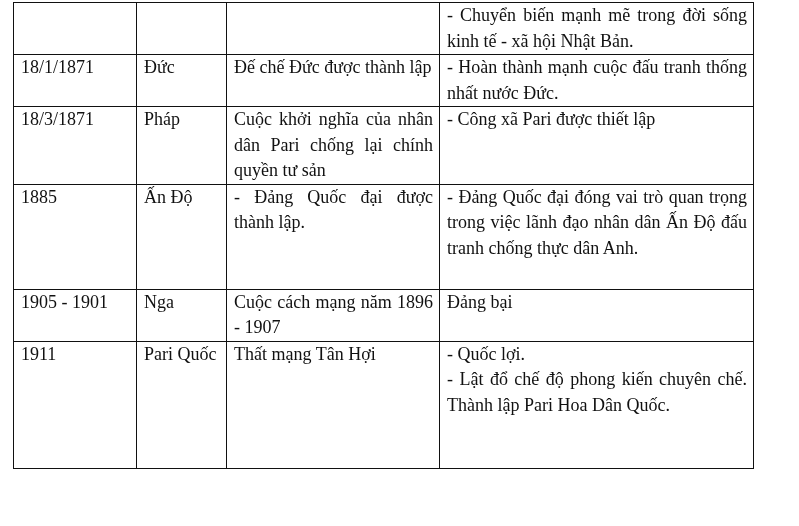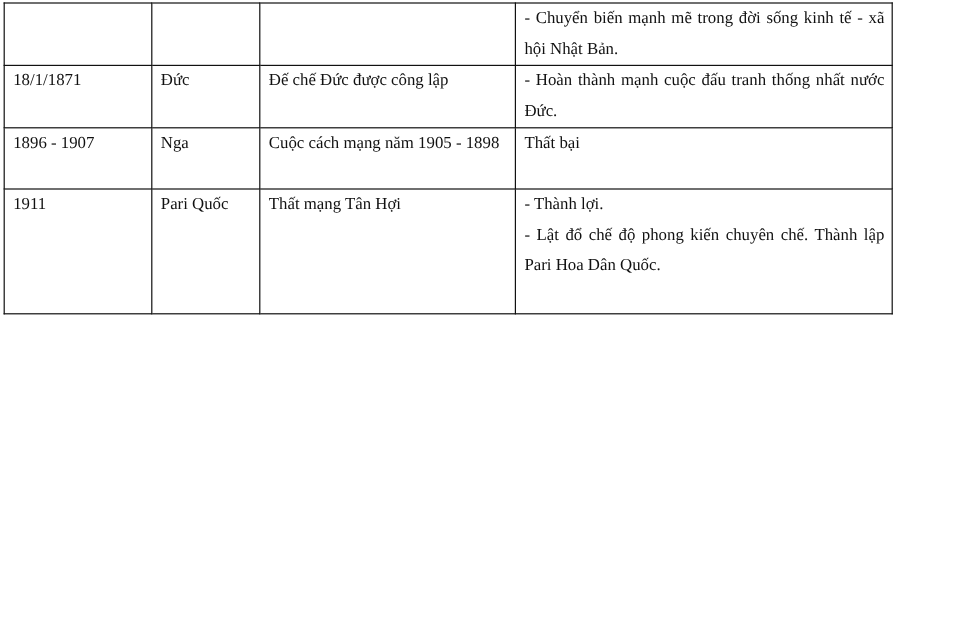--- a/index.html
+++ b/index.html
@@ -8,26 +8,26 @@
       background: #ffffff;
     }
     body {
       width: 799px;
       height: 526px;
       overflow: hidden;
       position: relative;
     }
     .doc-table {
       position: absolute;
-      left: 3px;
+      left: 13px;
       top: 2px;
       border-collapse: collapse;
       table-layout: fixed;
       font-family: "Liberation Serif", "DejaVu Serif", serif;
-      font-size: 14px;
+      font-size: 18px;
       line-height: 25.5px;
       color: #111111;
     }
     .doc-table td {
       border: 1.5px solid #111111;
       vertical-align: top;
       padding: 0 6px 0 7px;
       overflow: hidden;
     }
     .col-date { width: 123px; }
@@ -52,37 +52,53 @@
       <td></td>
       <td></td>
       <td class="justify"></td>
       <td class="justify">
         <span class="line">- Chuyển biến mạnh mẽ trong đời sống kinh tế - xã hội Nhật Bản.</span>
       </td>
     </tr>
     <tr style="height:41px">
       <td>18/1/1871</td>
       <td>Đức</td>
-      <td class="justify">Đế chế Đức được công lập</td>
+      <td class="justify">Đế chế Đức được thành lập</td>
       <td class="justify">
         <span class="line">- Hoàn thành mạnh cuộc đấu tranh thống nhất nước Đức.</span>
       </td>
     </tr>
-    <tr style="height:51px">
-      <td>1896 - 1907</td>
-      <td>Nga</td>
-      <td class="justify">Cuộc cách mạng năm 1905 - 1898</td>
+    <tr style="height:74px">
+      <td>18/3/1871</td>
+      <td>Pháp</td>
+      <td class="justify">Cuộc khởi nghĩa của nhân dân Pari chống lại chính quyền tư sản</td>
       <td class="justify">
-        <span class="line">Thất bại</span>
+        <span class="line">- Công xã Pari được thiết lập</span>
       </td>
     </tr>
-    <tr style="height:104px">
+    <tr style="height:105px">
+      <td>1885</td>
+      <td>Ấn Độ</td>
+      <td class="justify">- Đảng Quốc đại được thành lập.</td>
+      <td class="justify">
+        <span class="line">- Đảng Quốc đại đóng vai trò quan trọng trong việc lãnh đạo nhân dân Ấn Độ đấu tranh chống thực dân Anh.</span>
+      </td>
+    </tr>
+    <tr style="height:51px">
+      <td>1905 - 1901</td>
+      <td>Nga</td>
+      <td class="justify">Cuộc cách mạng năm 1896 - 1907</td>
+      <td class="justify">
+        <span class="line">Đảng bại</span>
+      </td>
+    </tr>
+    <tr style="height:127px">
       <td>1911</td>
       <td>Pari Quốc</td>
       <td class="justify">Thất mạng Tân Hợi</td>
       <td class="justify">
-        <span class="line">- Thành lợi.</span>
+        <span class="line">- Quốc lợi.</span>
         <span class="line">- Lật đổ chế độ phong kiến chuyên chế. Thành lập Pari Hoa Dân Quốc.</span>
       </td>
     </tr>
 
   </tbody>
 </table>
 
 </body></html>

